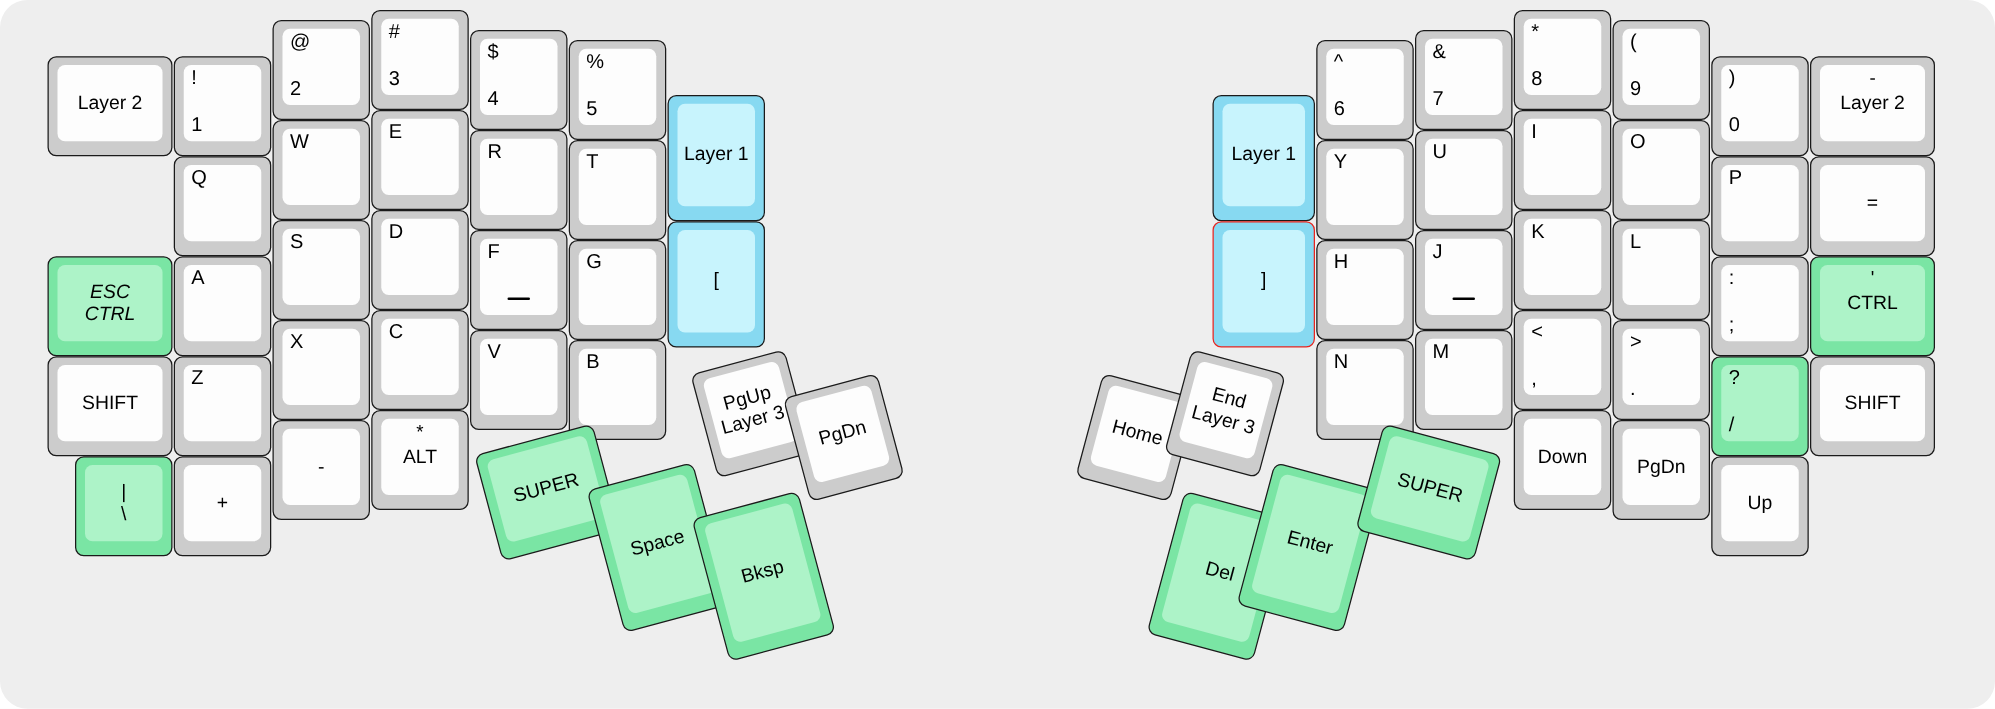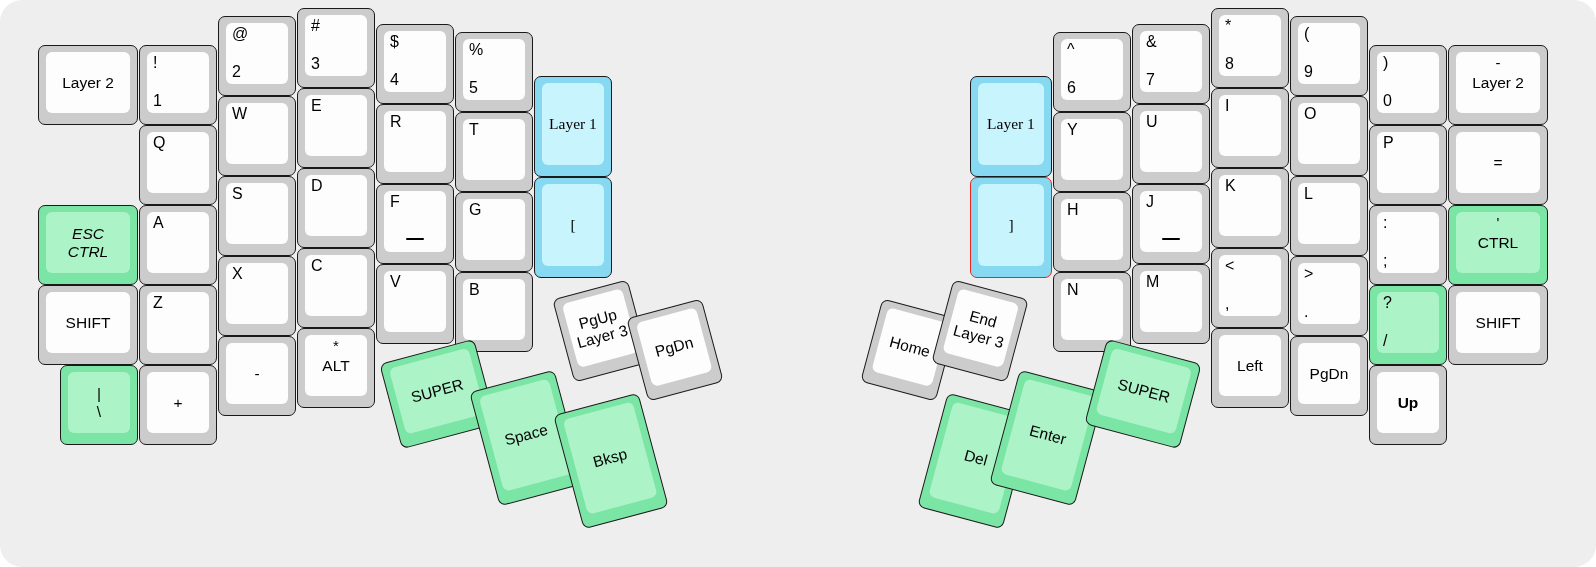--- a/index.html
+++ b/index.html
@@ -54,21 +54,21 @@
   }
   
   .homing{
     position:absolute;left:50%;bottom:12px;margin-left:-9px;
     width:18px;height:2.4px;background:#000;border-radius:1px;
   }
 
   
   .k-green{background:#7ae5a4;}
   .k-green > .cap{background:#adf3c8;}
-  .k-blue{background:#87d9f1;font-family:Liberation Serif, serif;}
+  .k-blue{background:#87d9f1;}
   .k-blue > .cap{background:#c8f4fd;}
   .k-sel{border-color:#e8251f;border-width:1.8px;}
 
   
   .thumb > .cap{left:7px;right:7px;top:6px;bottom:12px;}
 </style>
 </head>
 <body>
 
 <div id="panel">
@@ -297,21 +297,21 @@
         </div>
       </div>
       <div class="key" style="left: 1211px; top: 248px; width: 78px; height: 80px;">
         <div class="cap">
           <span class="tl">&lt;</span>
           <span class="bl">,</span>
         </div>
       </div>
       <div class="key" style="left: 1211px; top: 328px; width: 78px; height: 80px;">
         <div class="cap">
-          <span class="cc">Left</span>
+          <span class="cc">Down</span>
         </div>
       </div>
       <div class="key" style="left: 1290px; top: 16px; width: 78px; height: 80px;">
         <div class="cap">
           <span class="tl">(</span>
           <span class="bl">9</span>
         </div>
       </div>
       <div class="key" style="left: 1290px; top: 96px; width: 78px; height: 80px;">
         <div class="cap">
@@ -350,21 +350,21 @@
           <span class="tl">:</span>
           <span class="bl">;</span>
         </div>
       </div>
       <div class="key k-green" style="left: 1369px; top: 285px; width: 78px; height: 80px;">
         <div class="cap">
           <span class="tl">?</span>
           <span class="bl">/</span>
         </div>
       </div>
-      <div class="key" style="left: 1369px; top: 365px; width: 78px; height: 80px; font-weight: bold;">
+      <div class="key" style="left: 1369px; top: 365px; width: 78px; height: 80px;">
         <div class="cap">
           <span class="cc">Up</span>
         </div>
       </div>
       <div class="key" style="left: 1448px; top: 45px; width: 100px; height: 80px;">
         <div class="cap">
           <span class="tc">-</span>
           <span class="cc">Layer 2</span>
         </div>
       </div>

